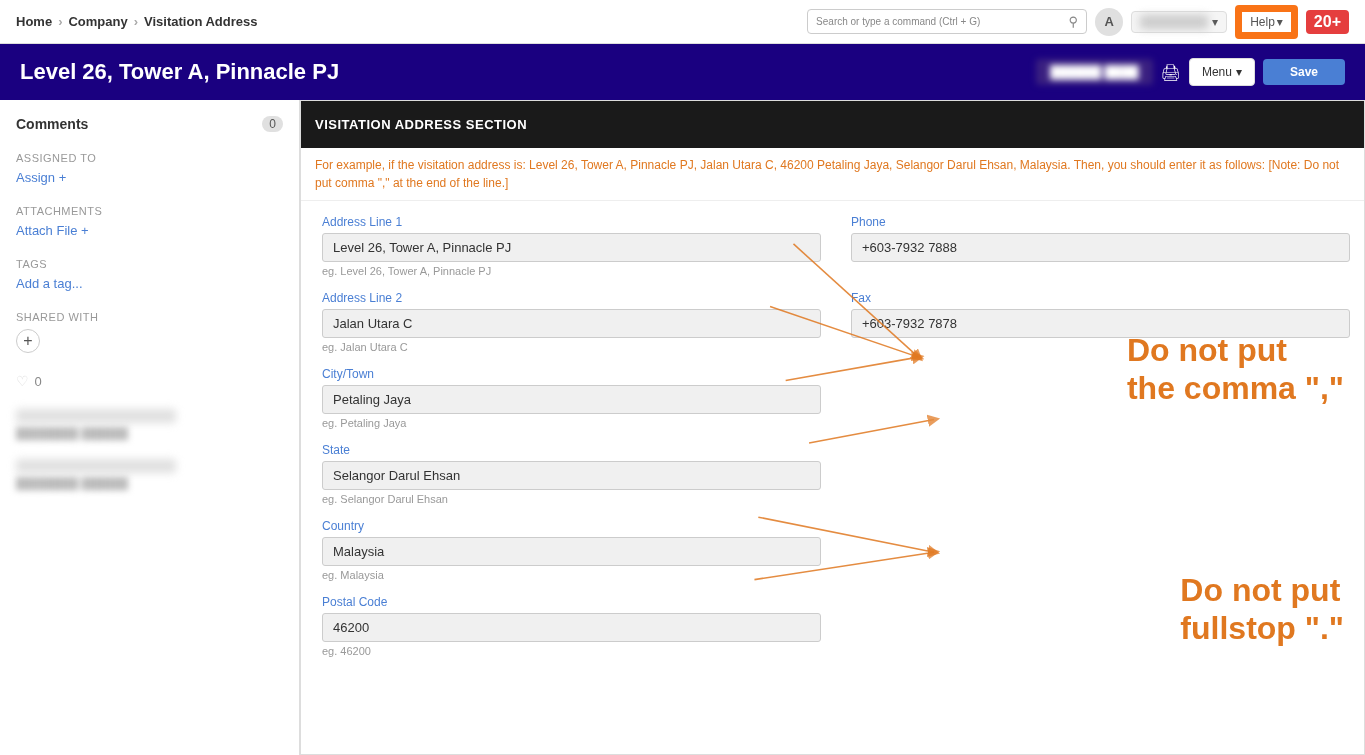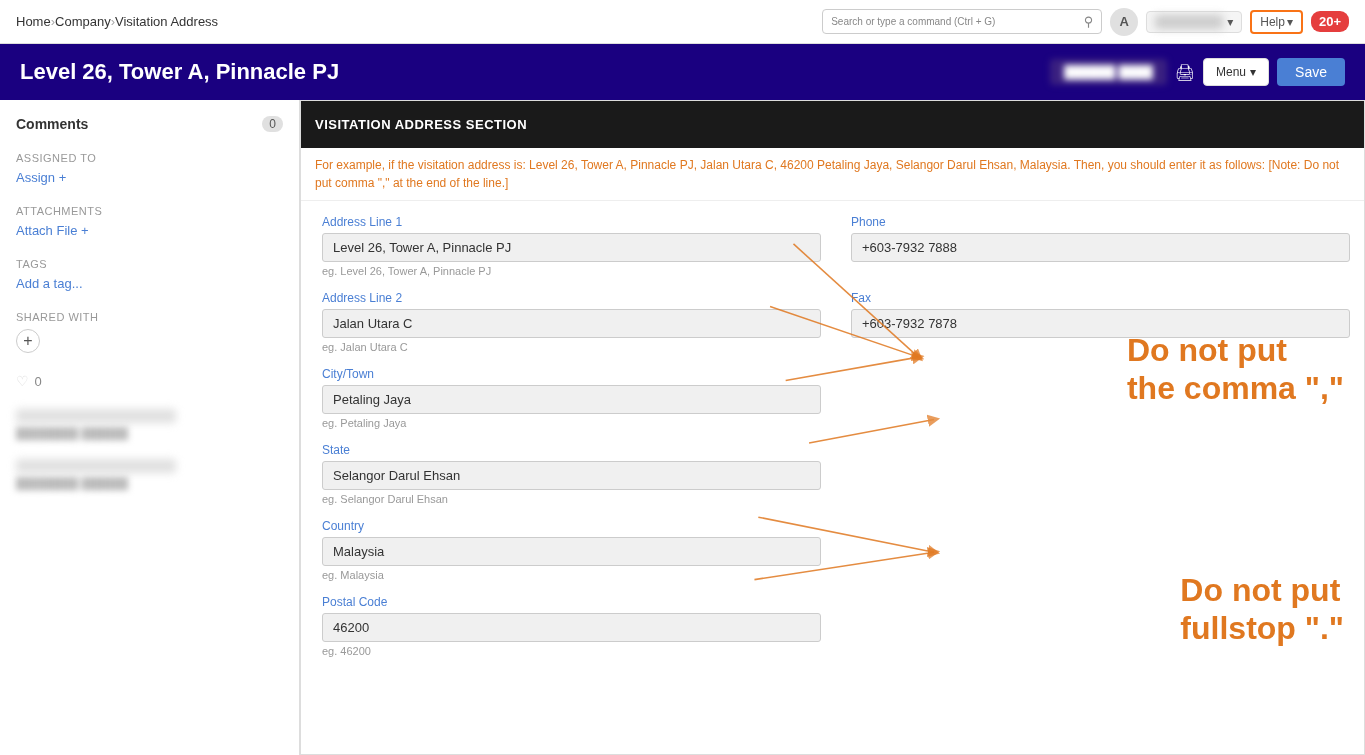--- a/index.html
+++ b/index.html
@@ -11,22 +11,24 @@
       border-bottom: 1px solid #ddd;
       height: 44px;
       display: flex;
       align-items: center;
       padding: 0 16px;
       gap: 8px;
     }
     .breadcrumb {
       display: flex;
       align-items: center;
+      gap: 6px;
       color: #555;
       flex: 1;
+      font-weight: bold;
     }
     .breadcrumb span { color: #333; }
     .breadcrumb .sep { color: #aaa; }
     .search-bar {
       display: flex;
       align-items: center;
       border: 1px solid #ccc;
       border-radius: 4px;
       padding: 4px 8px;
       width: 280px;
@@ -50,28 +52,28 @@
       border: none; cursor: pointer;
     }
     .user-dropdown {
       display: flex; align-items: center; gap: 4px;
       background: #f5f5f5; border: 1px solid #ddd;
       border-radius: 4px; padding: 3px 8px; cursor: pointer;
       font-size: 12px; color: #555;
     }
     .help-btn {
       display: flex; align-items: center; gap: 2px;
-      background: #fff; border: 2px solid #f97316;
+      background: #fff; border: 7px solid #f97316;
       border-radius: 4px; padding: 3px 8px; cursor: pointer;
       font-size: 12px; color: #555;
     }
     .notif-btn {
       background: #e53e3e; color: #fff;
-      border-radius: 9px; padding: 3px 8px;
-      font-size: 13px; font-weight: bold;
+      border-radius: 4px; padding: 3px 8px;
+      font-size: 16px; font-weight: bold;
       border: none; cursor: pointer;
     }
 
     
     .header-bar {
       background: #1a0080;
       color: #fff;
       height: 56px;
       display: flex;
       align-items: center;
@@ -97,22 +99,22 @@
     }
     .menu-btn {
       background: #fff; color: #333;
       border: 1px solid #ddd; border-radius: 4px;
       padding: 6px 12px; font-size: 12px;
       cursor: pointer; display: flex; align-items: center; gap: 4px;
     }
     .save-btn {
       background: #4a7fd4; color: #fff;
       border: none; border-radius: 4px;
-      padding: 6px 18px; font-size: 14px;
-      cursor: pointer; font-weight: normal;
+      padding: 6px 27px; font-size: 12px;
+      cursor: pointer; font-weight: bold;
     }
 
     
     .main-container {
       display: flex;
       min-height: calc(755px - 100px);
     }
 
     
     .sidebar {

